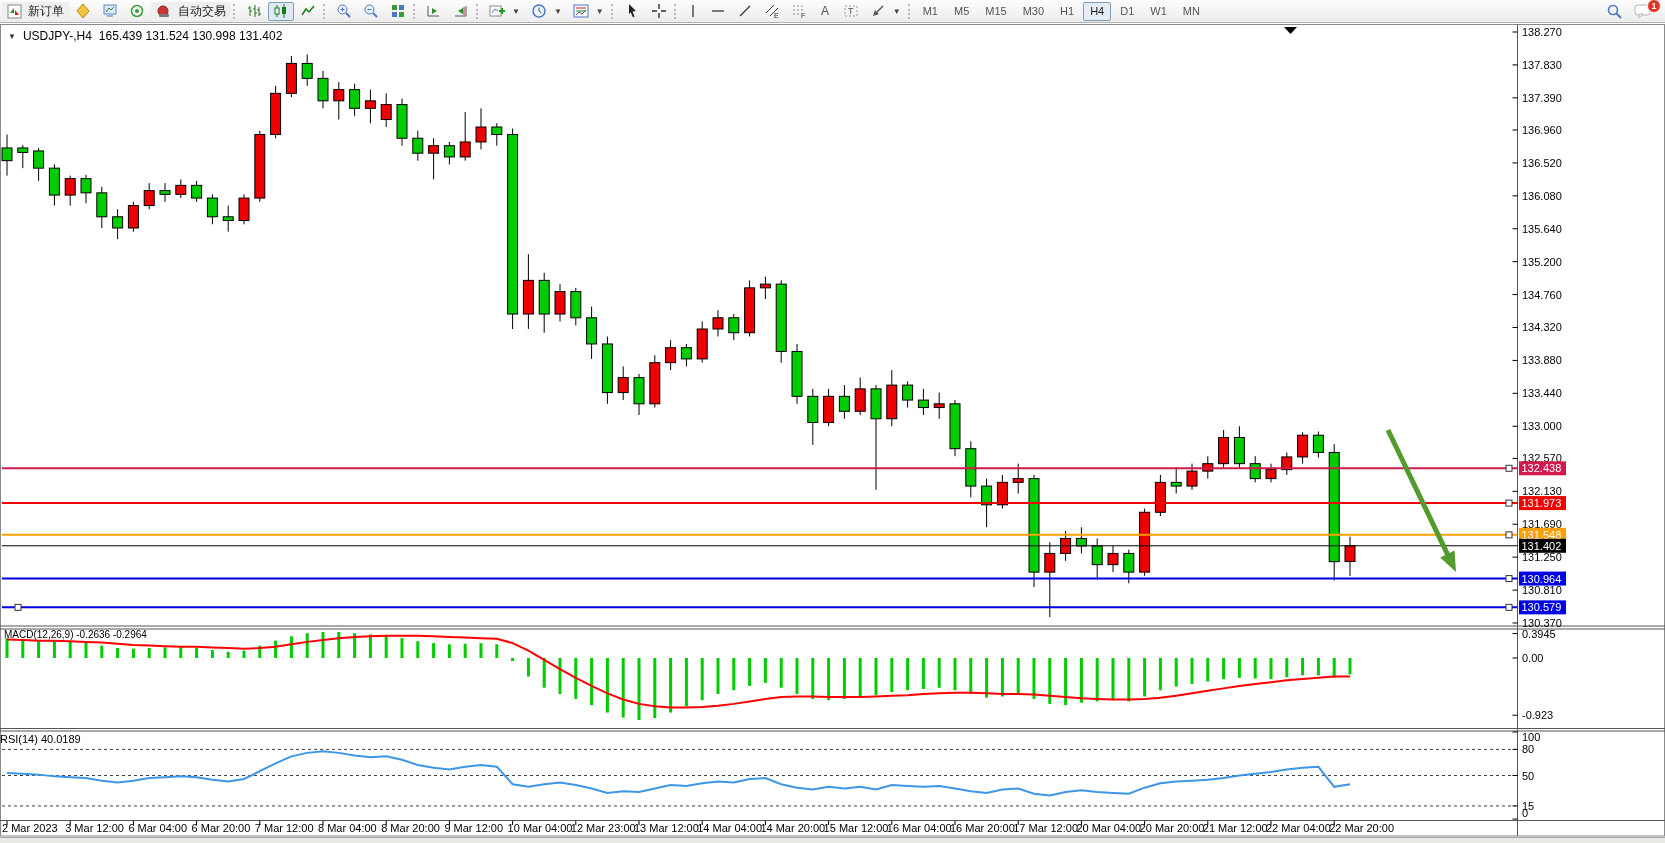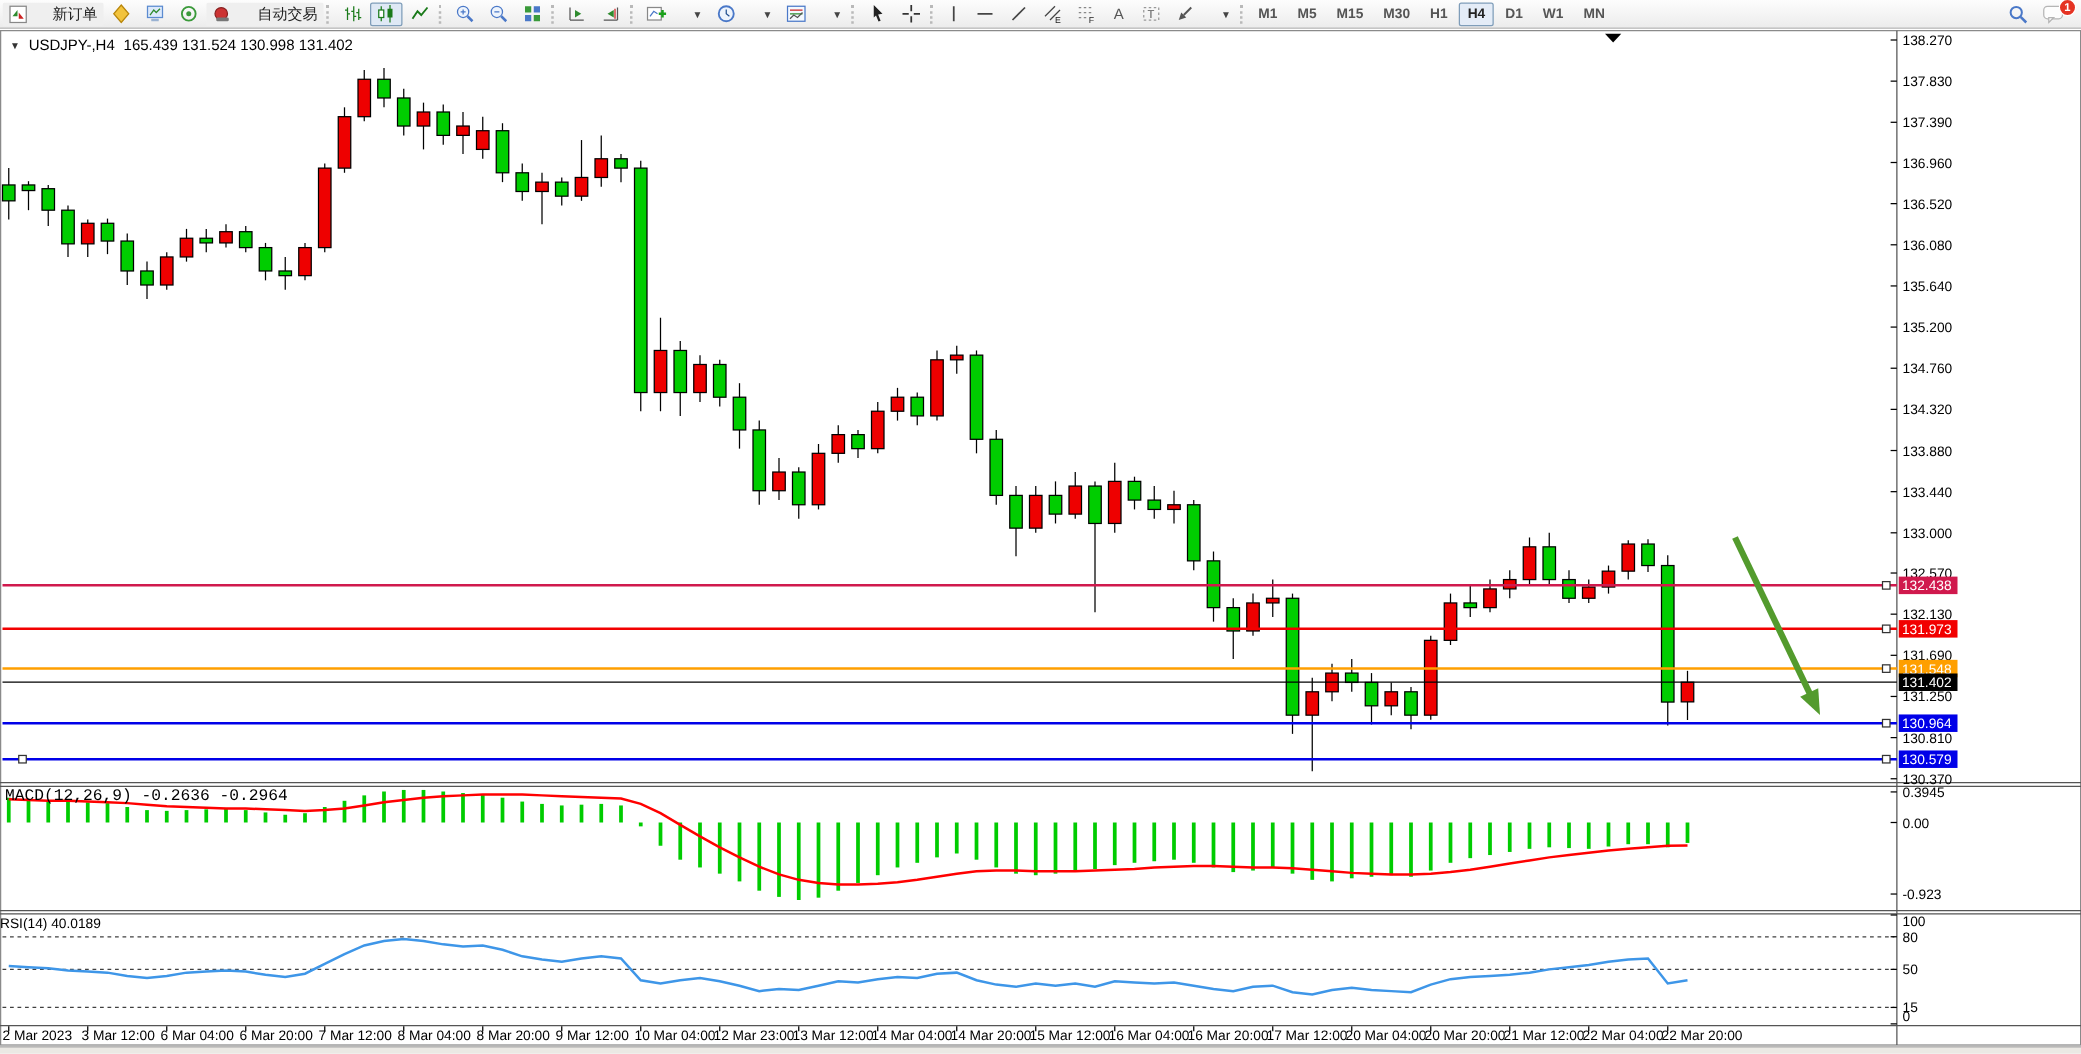--- a/index.html
+++ b/index.html
@@ -1,38 +1,38 @@
 <!DOCTYPE html>
 <html><head>
 <meta charset="utf-8">
 <style>
   html,body{margin:0;padding:0;}
   body{width:1665px;height:843px;position:relative;overflow:hidden;background:#fff;
        font-family:"Liberation Sans",sans-serif;}
   .toolbar{position:absolute;top:0;left:0;width:1665px;height:23px;z-index:5;
     display:flex;align-items:center;padding:0 2px;box-sizing:border-box;gap:1px;
     background:linear-gradient(#fdfdfd,#ececec);border-bottom:1px solid #b2b2b2;}
-  .tbtn{display:flex;align-items:center;gap:20px;padding:1px 4px;height:19px;box-sizing:border-box;
+  .tbtn{display:flex;align-items:center;gap:6px;padding:1px 4px;height:19px;box-sizing:border-box;
     font-size:12px;color:#222;border:1px solid transparent;border-radius:2px;white-space:nowrap;text-align:right;}
   .tbtn.pressed{border:1px solid #7f9db9;background:#dfe9f5;}
   .grip{width:2px;height:15px;border-left:2px dotted #b9b9b9;margin:0 3px 0 1px;}
   .caret{font-size:8px;color:#444;margin-left:1px;}
   .tf{font-size:11px;color:#555;padding:2px 6px;height:19px;box-sizing:border-box;
-      border:1px solid transparent;border-radius:2px;font-weight:bold;}
+      border:1px solid transparent;border-radius:2px;font-weight:normal;}
   .tf.active{border:1px solid #7f9db9;background:#e4ecf7;color:#222;}
   .spacer{flex:1;}
   .badge{position:absolute;top:-4px;right:-5px;background:#e53323;color:#fff;font-size:9px;
     min-width:12px;height:12px;border-radius:7px;display:flex;align-items:center;justify-content:center;
     border:1px solid #fff;font-weight:bold;}
   .chat-wrap{position:relative;}
   #chart{position:absolute;top:0;left:0;z-index:1;}
   .overlay-label{position:absolute;z-index:3;font-size:12px;color:#000;white-space:nowrap;}
   #chart-title{top:29px;left:8px;display:flex;gap:7px;align-items:center;}
   #chart-title .tri{font-size:8px;color:#333;}
-  #macd-label{top:629px;left:4px;font-size:13px;font-family:Liberation Mono, monospace;}
+  #macd-label{top:629px;left:4px;font-size:10px;}
   #rsi-label{top:733px;left:0;font-size:11px;}
   .bottom-strip{position:absolute;left:0;top:837px;width:1665px;height:6px;background:#ebe9e4;
     border-top:1px solid #a8a8a8;z-index:4;}
   svg text{font-family:"Liberation Sans",sans-serif;}
 </style>
 </head>
 <body>
 
 <div class="toolbar">
   <button class="tbtn">

